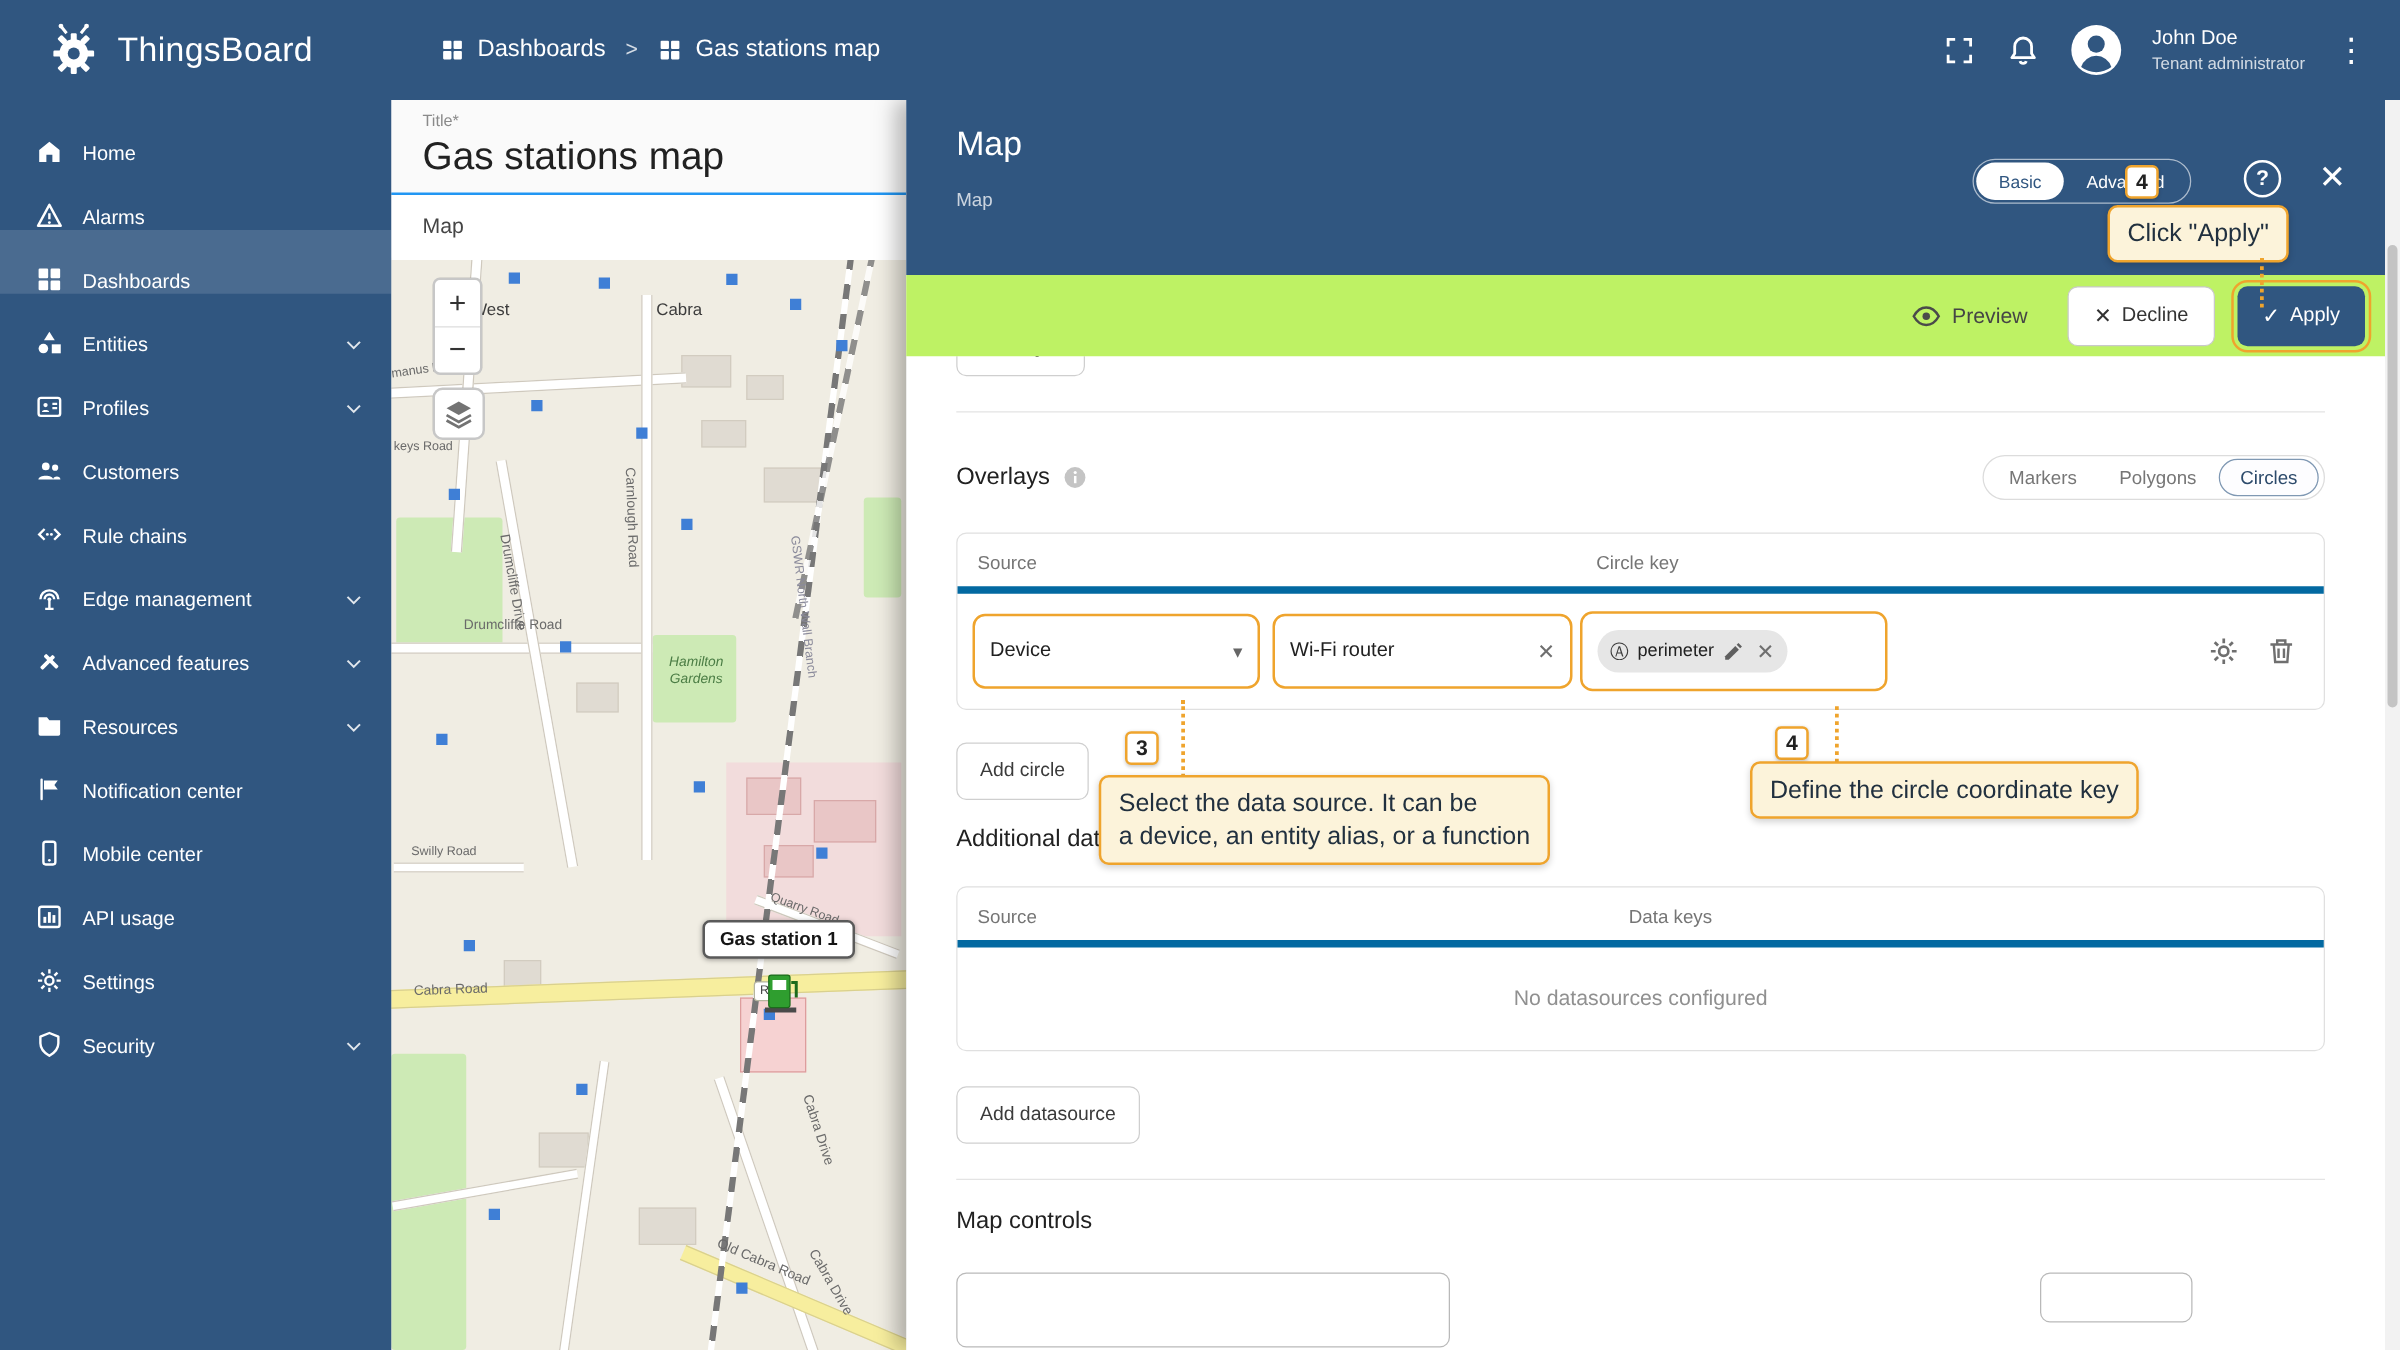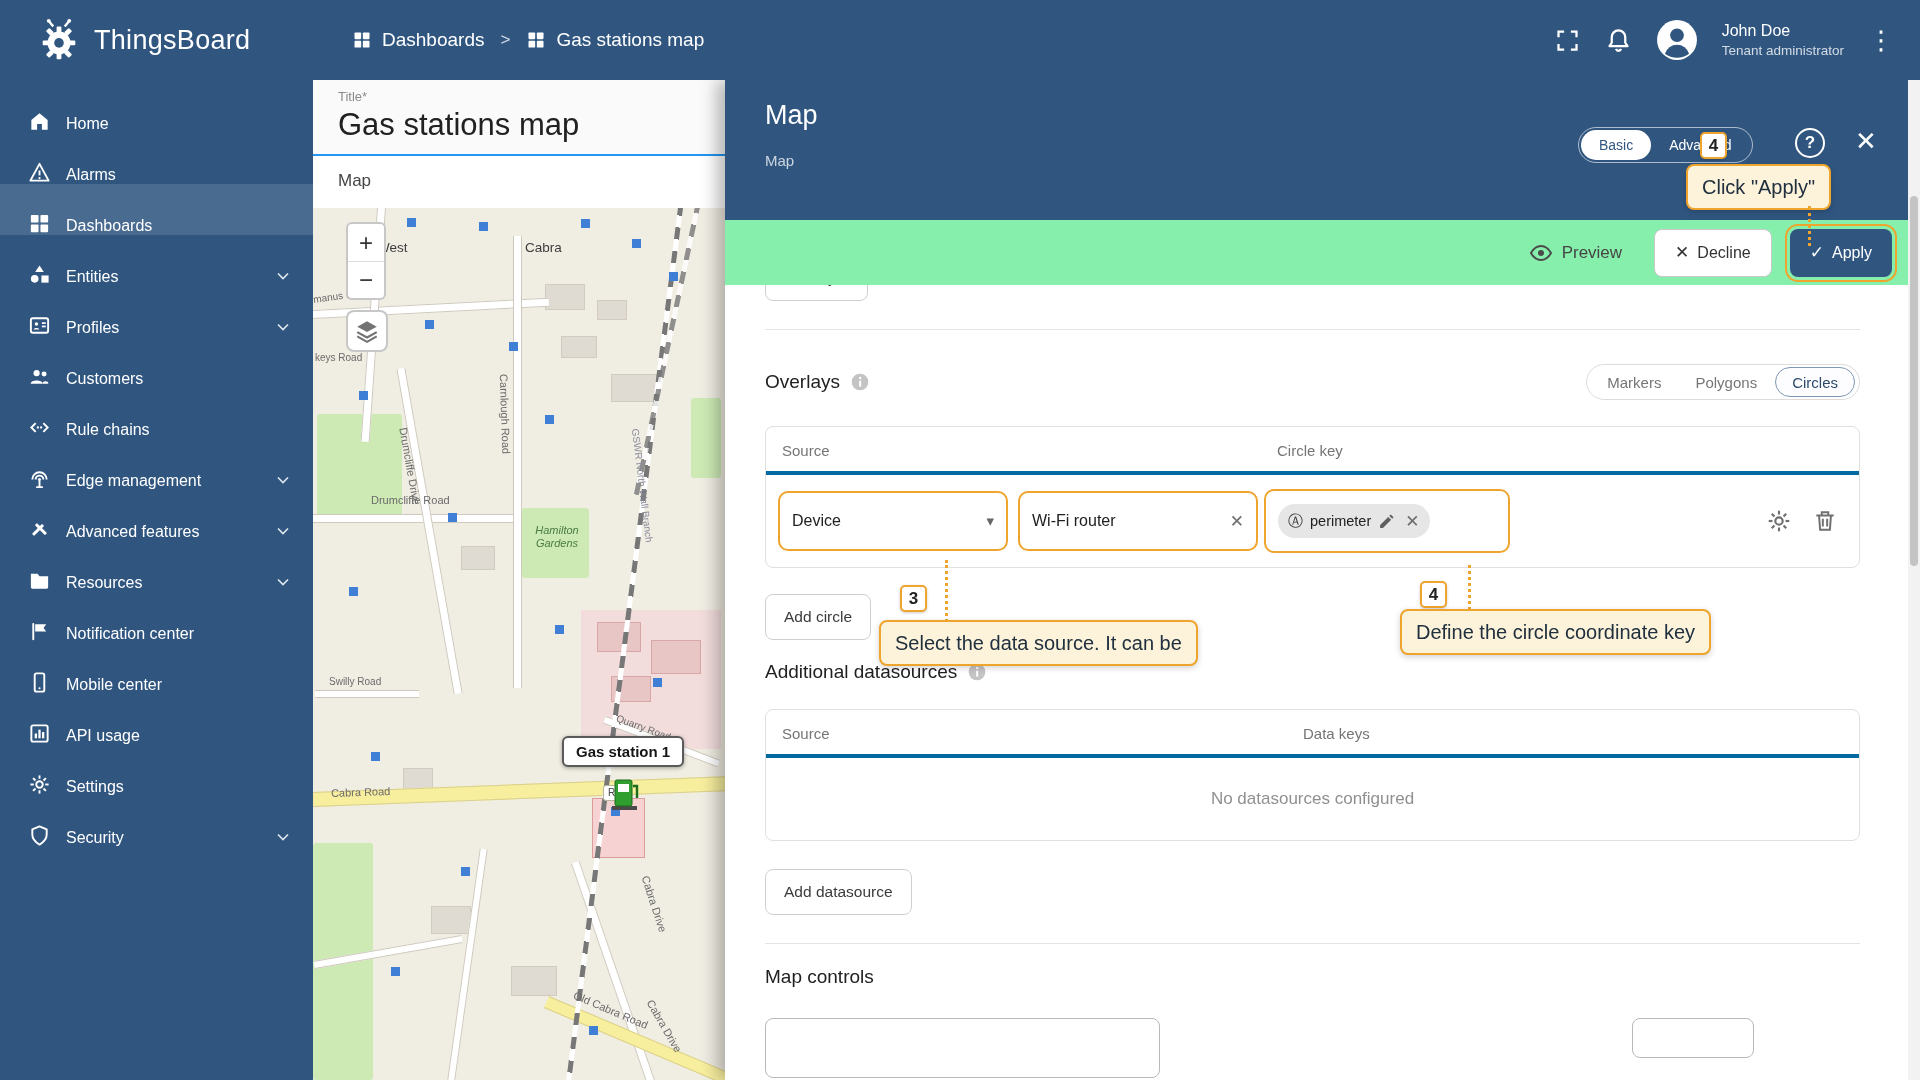--- a/index.html
+++ b/index.html
@@ -67,39 +67,39 @@
 
 .config{position:absolute;left:725px;top:80px;width:1195px;bottom:0;background:#fff;z-index:10;box-shadow:-8px 0 16px rgba(0,0,0,.28)}
 .cfg-head{position:absolute;left:0;top:0;width:100%;height:140px;background:var(--primary);color:#fff;z-index:6}
 .cfg-title{position:absolute;left:40px;top:20px;font-size:27px;font-weight:500}
 .cfg-sub{position:absolute;left:40px;top:72px;font-size:15px;color:rgba(255,255,255,.75)}
 .mode-toggle{position:absolute;left:853px;top:47px;height:36px;border:1px solid rgba(255,255,255,.6);border-radius:18px;display:flex;align-items:center;padding:2px}
 .mode-opt{padding:0 18px;font-size:14px;height:30px;display:flex;align-items:center;border-radius:15px;color:#fff;cursor:pointer}
 .mode-opt.sel{background:#fff;color:var(--primary);font-weight:500}
 .help-circle{position:absolute;left:1070px;top:48px;width:30px;height:30px;border:2px solid #fff;border-radius:50%;display:flex;align-items:center;justify-content:center;font-size:17px;font-weight:bold;cursor:pointer}
 .cfg-close{position:absolute;left:1130px;top:46px;font-size:26px;color:#fff;cursor:pointer}
-.cfg-toolbar{position:absolute;left:0;top:140px;width:100%;height:65px;background:#86efac;display:flex;align-items:center;justify-content:flex-end;gap:18px;padding-right:28px;z-index:5}
+.cfg-toolbar{position:absolute;left:0;top:140px;width:100%;height:65px;background:#bef264;display:flex;align-items:center;justify-content:flex-end;gap:18px;padding-right:28px;z-index:5}
 .preview-btn{display:flex;align-items:center;gap:9px;color:#454545;font-size:17px;margin-right:14px;cursor:pointer}
 .btn{display:inline-flex;align-items:center;gap:8px;height:48px;border-radius:8px;font-size:16px;padding:0 20px;cursor:pointer}
 .btn-stroked{background:#fff;border:1px solid #c9c9c9;color:#333}
 .btn-primary{background:var(--primary);color:#fff;border:none}
 .bic{font-size:17px}
 .apply-hl{outline:2px solid var(--tour-accent);outline-offset:3px}
 .cfg-content{position:absolute;left:0;top:205px;right:12px;bottom:0;padding:0 48px 0 40px;overflow:hidden;z-index:1}
 .btn-sm{height:46px;border:1px solid #cfcfcf;border-radius:8px;background:#fff;color:#3b3b3b;font-size:15.5px;font-weight:500;padding:0 18px;display:flex;width:max-content;align-items:center;justify-content:center;cursor:pointer}
 .addlayer{margin-top:-30px}
 .hr{height:1px;background:#e4e4e4;margin-top:28px}
 .sec-row{display:flex;align-items:center;justify-content:space-between;margin-top:34px}
 .sec-title{display:flex;align-items:center;gap:10px;font-size:19px;font-weight:500;color:#212121}
 .iic{width:20px;height:20px}
 .tabset{display:flex;align-items:center;border:1px solid #dcdcdc;border-radius:18px;height:36px;padding:0 4px;gap:2px}
 .tab{padding:0 16px;font-size:15px;color:#767676;height:30px;display:flex;align-items:center;border-radius:15px;cursor:pointer}
 .tab.sel{border:1px solid #7f98b3;color:#2c4a6b;background:#fdfdff}
 .tbl{border:1px solid #e0e0e0;border-radius:8px;margin-top:26px;position:relative}
-.tbl-head{height:48px;border-bottom:4px solid #0369a1;position:relative;font-size:15px;color:#757575}
+.tbl-head{height:48px;border-bottom:6px solid #0369a1;position:relative;font-size:15px;color:#757575}
 .th{position:absolute;top:15px}
 .row1{height:92px;position:relative}
 .afield{position:absolute;border:2px solid var(--tour-accent);border-radius:10px;background:#fff;display:flex;align-items:center;padding:0 12px;font-size:16px;color:#212121}
 .dd-arrow{margin-left:auto;color:#666;font-size:15px}
 .fx{margin-left:auto;color:#6f6f6f;font-size:17px;cursor:pointer}
 .chip{display:flex;align-items:center;gap:7px;background:#e6e6e6;border-radius:17px;height:34px;padding:0 10px;font-size:14.5px;color:#212121}
 .chip-type{font-size:15px;color:#3a3a3a}
 .row-ic{width:26px;height:26px;position:absolute;top:33px;cursor:pointer}
 .empty-row{height:82px;display:flex;align-items:center;justify-content:center;font-size:17px;color:#909090}
 .addcircle{margin-top:26px}
@@ -567,20 +567,21 @@
       <div class="vthumb"></div>
     </div>
   </section>
 
   <div class="tour">
 
     <div class="tdot" style="left:945px;top:560px;height:62px"></div>
     <div class="tbadge" style="left:900px;top:585px">3</div>
     <div class="ttip" style="left:879px;top:620px">
       <div>Select the data source. It can be</div>
+      <div>a device, an entity alias, or a function</div>
     </div>
 
     <div class="tdot" style="left:1468px;top:565px;height:45px"></div>
     <div class="tbadge" style="left:1420px;top:581px">4</div>
     <div class="ttip" style="left:1400px;top:609px">Define the circle coordinate key</div>
 
     <div class="tbadge" style="left:1700px;top:132px">4</div>
     <div class="ttip" style="left:1686px;top:164px">Click "Apply"</div>
     <div class="tdot" style="left:1808px;top:206px;height:40px"></div>
   </div>

